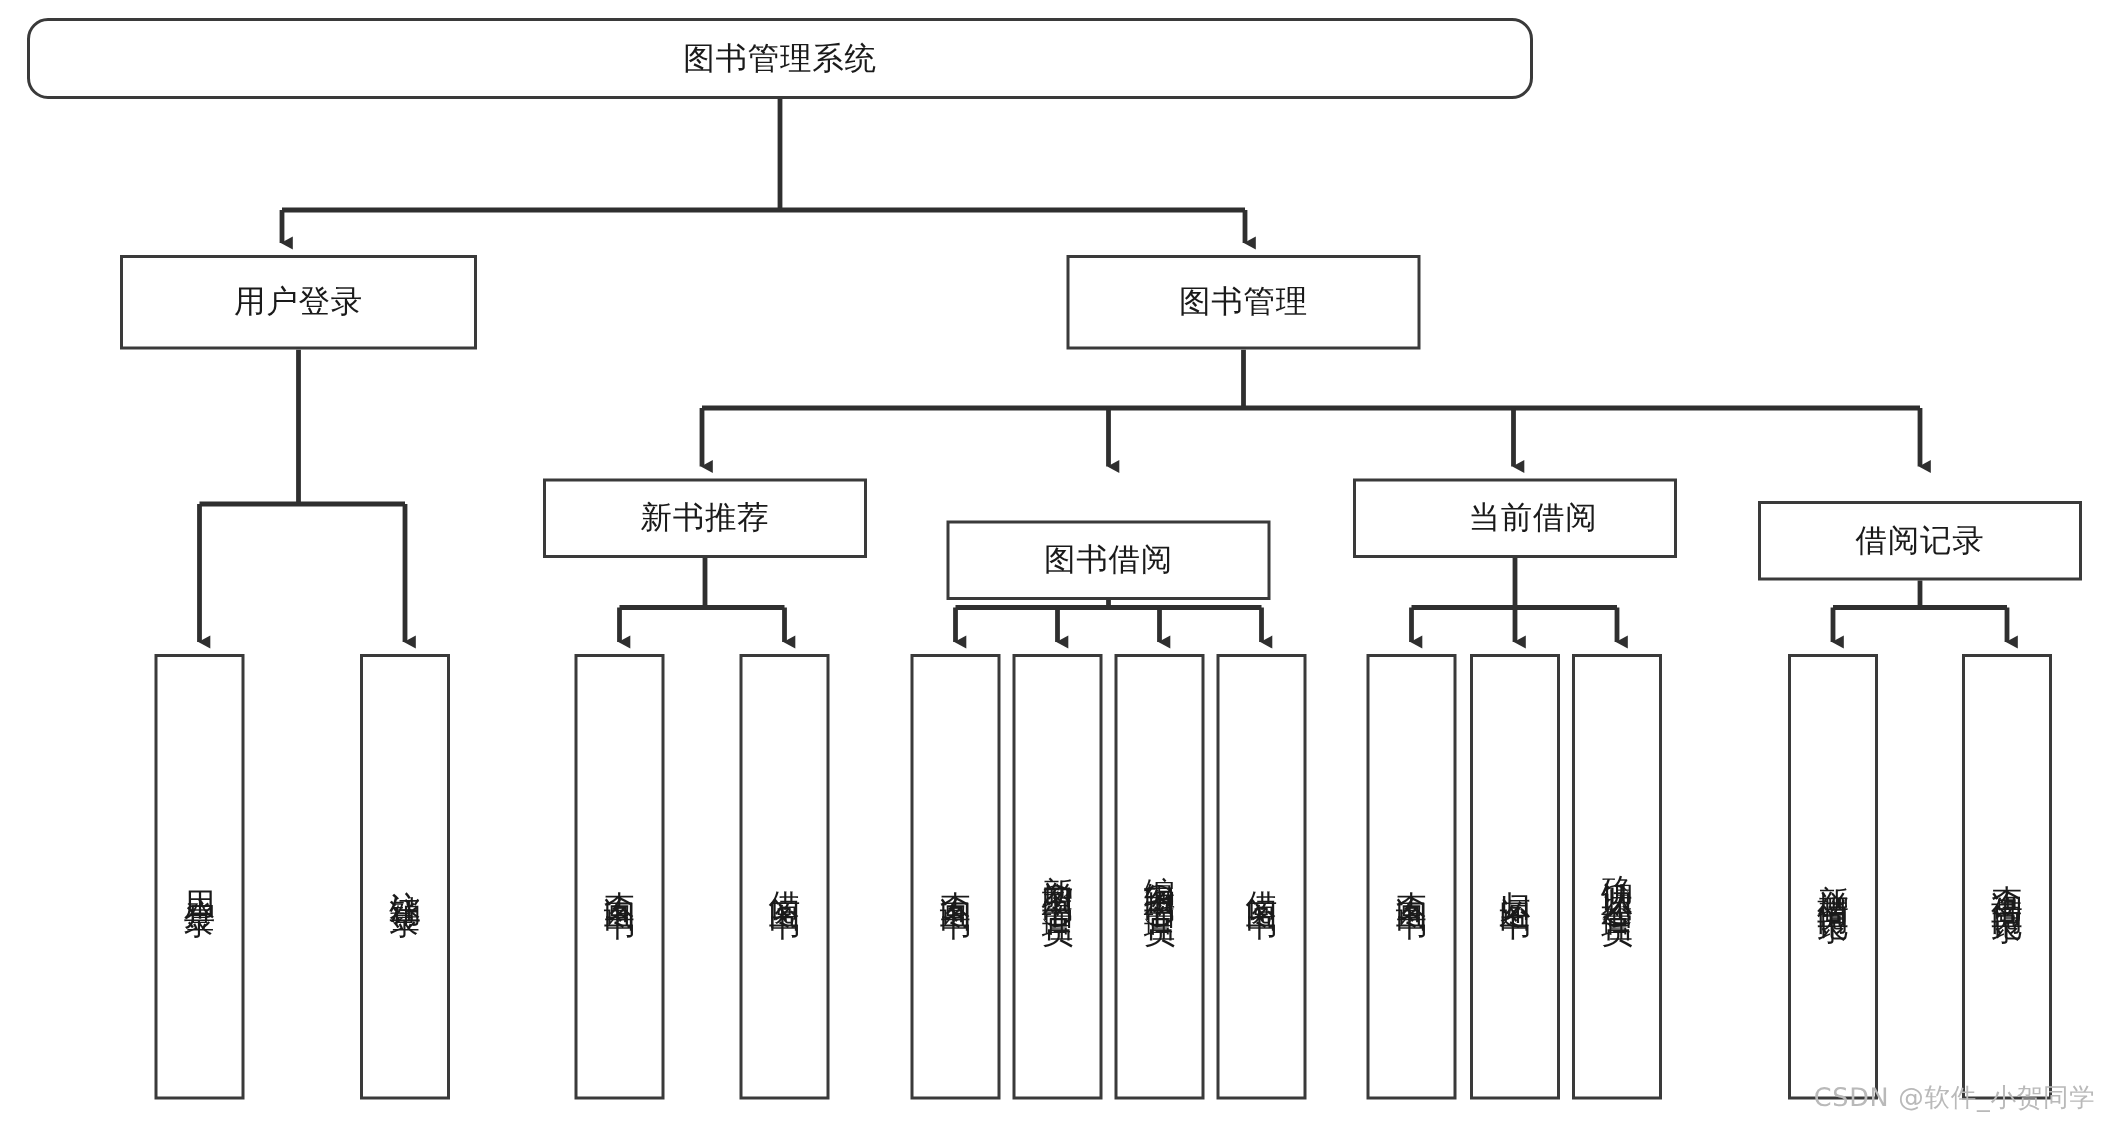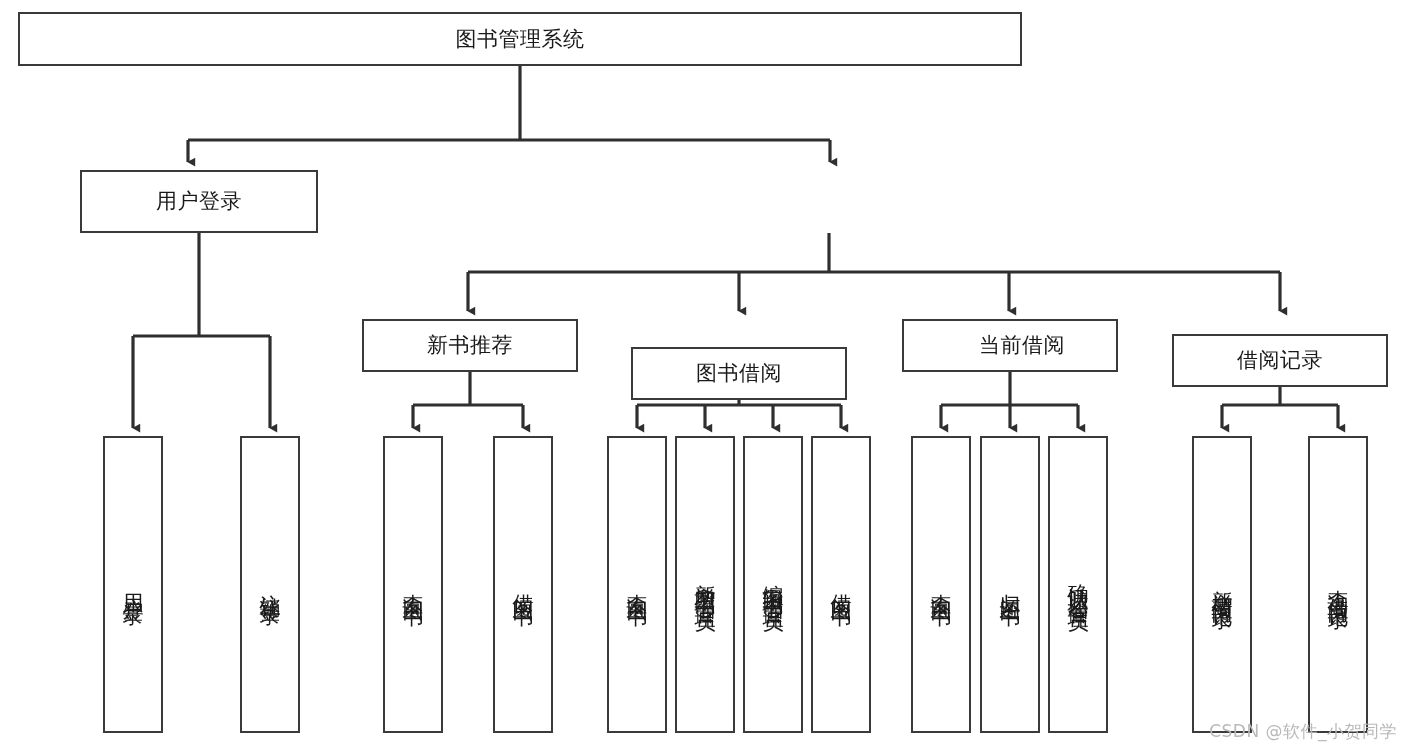--- a/index.html
+++ b/index.html
@@ -47,20 +47,21 @@
   }
   .node.vertical .vtext {
     writing-mode: vertical-rl;
     text-orientation: upright;
     letter-spacing: 4px;
     line-height: 1.05;
     white-space: nowrap;
   }
   .node-root {
     font-size: 22px;
+    border-radius: 14px;
   }
   .watermark {
     position: absolute;
     right: 8px;
     bottom: 4px;
     font-size: 17px;
     color: #b9b9b9;
     letter-spacing: 0.5px;
     white-space: nowrap;
     user-select: none;
@@ -121,20 +122,23 @@
     </g>
   </svg>
 
   <div class="node horizontal node-root" style="left:18px; top:12px; width:1004px; height:54px;">
     <span>图书管理系统</span>
   </div>
 
   <div class="node horizontal" style="left:80px; top:170px; width:238px; height:63px;">
     <span>用户登录</span>
   </div>
+  <div class="node horizontal" style="left:711px; top:170px; width:236px; height:63px;">
+    <span>图书管理</span>
+  </div>
 
   <div class="node horizontal" style="left:362px; top:319px; width:216px; height:53px;">
     <span>新书推荐</span>
   </div>
   <div class="node horizontal" style="left:631px; top:319px; width:216px; height:53px;margin-top:28px;">
     <span>图书借阅</span>
   </div>
   <div class="node horizontal" style="left:902px; top:319px; width:216px; height:53px;padding-left:24px;">
     <span>当前借阅</span>
   </div>

